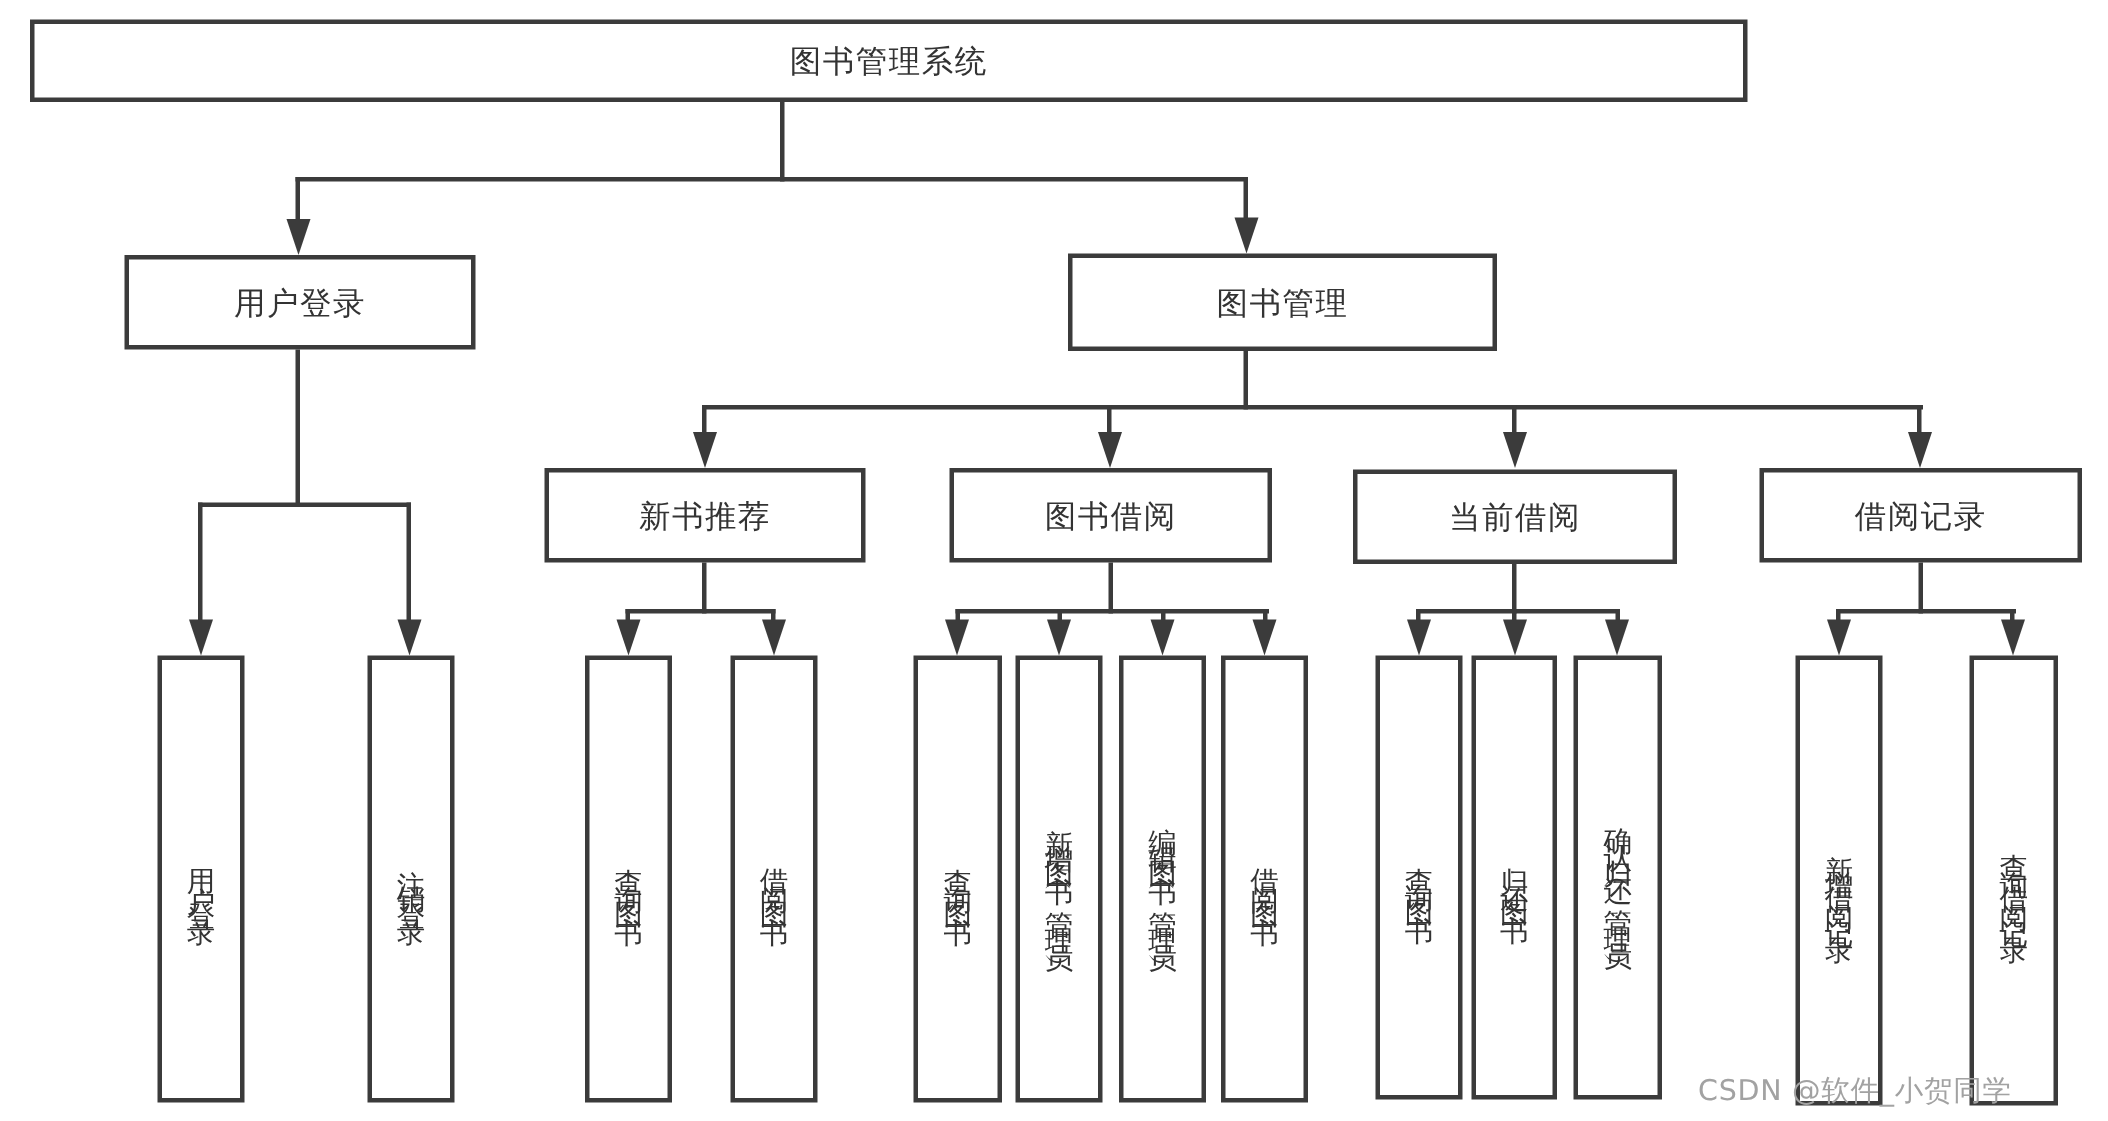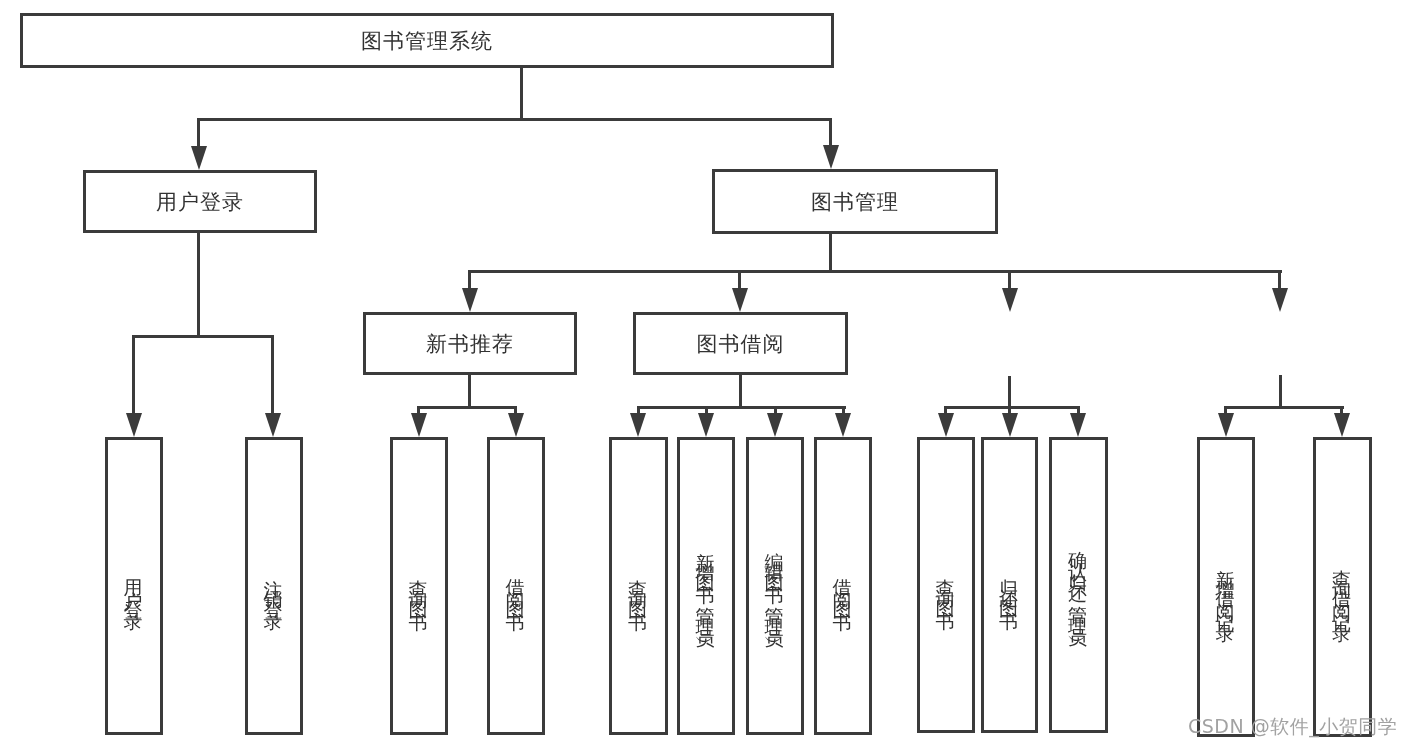--- a/index.html
+++ b/index.html
@@ -16,37 +16,39 @@
     writing-mode:vertical-rl;text-orientation:mixed;
     font-size:19px;letter-spacing:11px;line-height:52px;
   }
   .line{position:absolute;background:#3b3b3b;}
   .arr{
     position:absolute;width:0;height:0;
     border-left:8px solid transparent;border-right:8px solid transparent;
     border-top:24px solid #3b3b3b;
   }
   .watermark{
-    position:absolute;left:1188px;top:714px;
+    position:absolute;left:1132px;top:714px;
     color:#a2a2a2;font-size:19px;letter-spacing:0.5px;
     white-space:nowrap;z-index:5;text-align:right;
   }
 </style>
 </head>
 <body>
 
 <div class="canvas">
 
-  <div class="node node-h node-root" style="left:20px;top:13px;width:814px;height:55px">图书管理系统</div>
+  <div class="node node-h node-root" style="left:20px;top:13px;width:1145px;height:55px">图书管理系统</div>
 
   <div class="node node-h" style="left:83px;top:170px;width:234px;height:63px">用户登录</div>
   <div class="node node-h" style="left:712px;top:169px;width:286px;height:65px">图书管理</div>
 
   <div class="node node-h" style="left:633px;top:312px;width:215px;height:63px">图书借阅</div>
   <div class="node node-h" style="left:363px;top:312px;width:214px;height:63px">新书推荐</div>
+  <div class="node node-h" style="left:902px;top:313px;width:216px;height:63px">当前借阅</div>
+  <div class="node node-h" style="left:1173px;top:312px;width:215px;height:63px">借阅记录</div>
 
   <div class="node node-v" style="left:105px;top:437px;width:58px;height:298px">用户登录</div>
   <div class="node node-v" style="left:245px;top:437px;width:58px;height:298px">注销登录</div>
   <div class="node node-v" style="left:390px;top:437px;width:58px;height:298px">查询图书</div>
   <div class="node node-v" style="left:487px;top:437px;width:58px;height:298px">借阅图书</div>
   <div class="node node-v" style="left:609px;top:437px;width:59px;height:298px">查询图书</div>
   <div class="node node-v" style="left:677px;top:437px;width:58px;height:298px">新增图书（管理员）</div>
   <div class="node node-v" style="left:746px;top:437px;width:58px;height:298px">编辑图书（管理员）</div>
   <div class="node node-v" style="left:814px;top:437px;width:58px;height:298px">借阅图书</div>
   <div class="node node-v" style="left:917px;top:437px;width:58px;height:296px">查询图书</div>

